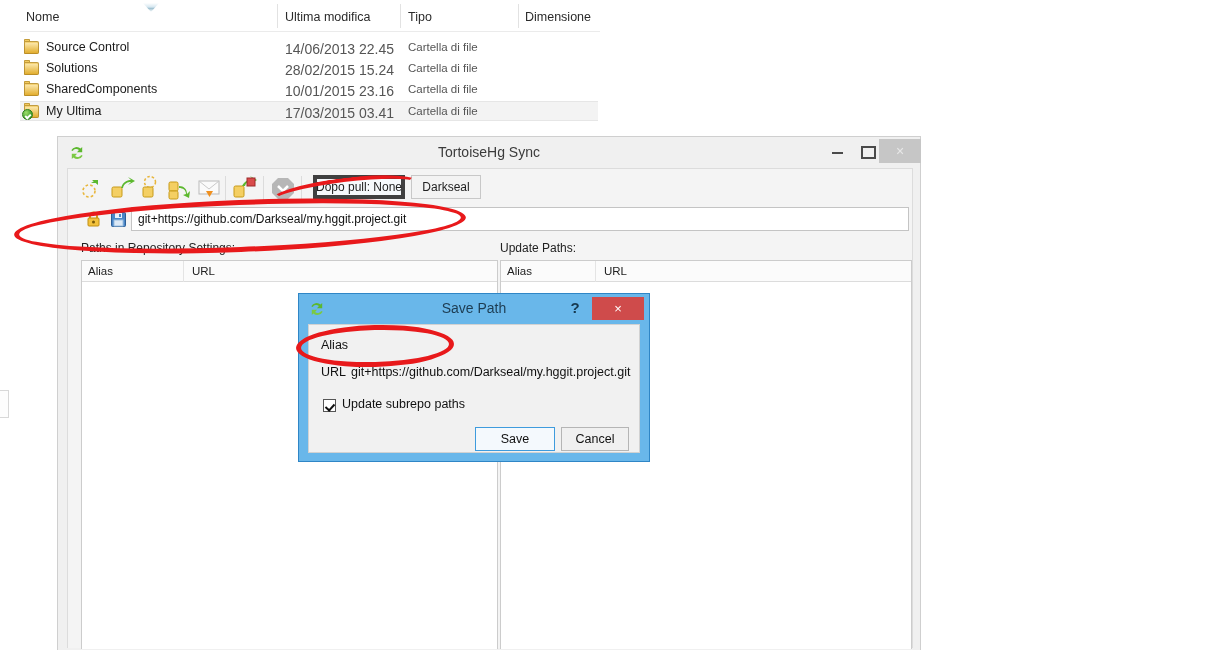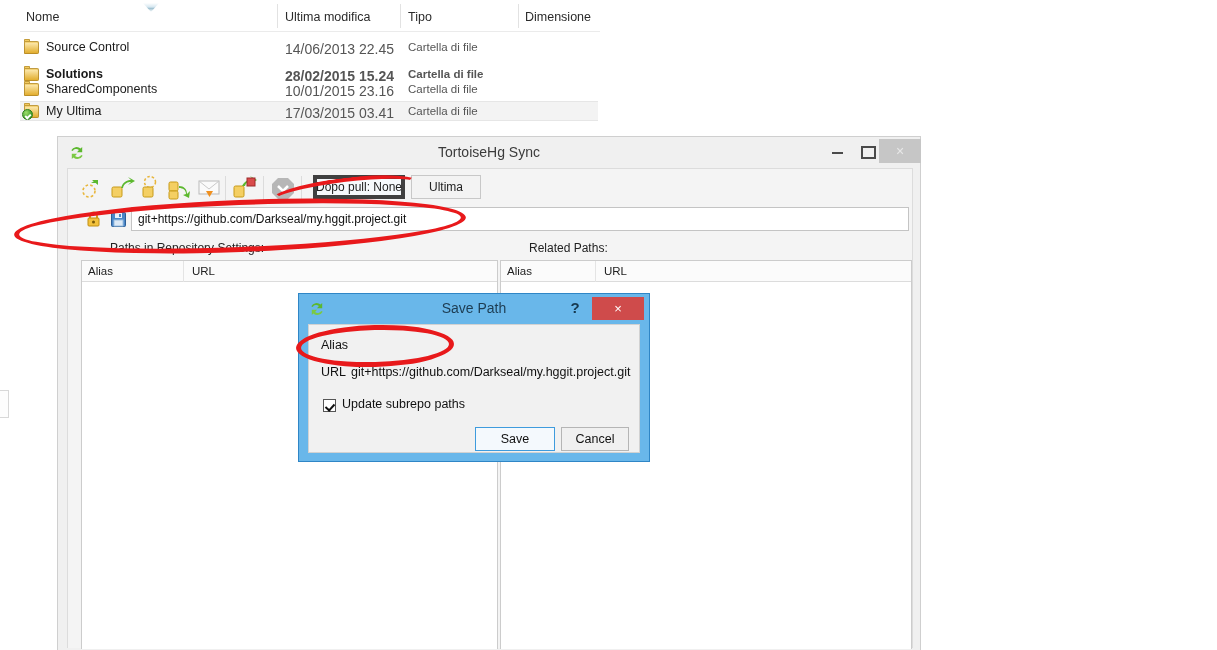--- a/index.html
+++ b/index.html
@@ -78,21 +78,21 @@
 
   
   .urlrow { position:absolute; left:5px; top:38px; width:836px; height:26px; }
   .lock { position:absolute; left:13px; top:4px; width:15px; height:16px; }
   .floppy { position:absolute; left:38px; top:5px; width:15px; height:15px; }
   .urlbox { position:absolute; left:58px; top:0px; width:778px; height:24px;
      background:#fff; border:1px solid #c4c4c4; }
   .urltext { position:absolute; left:6px; top:4px; font-size:12px; color:#111; white-space:nowrap; }
 
   
-  .pane-lbl { position:absolute; font-size:12px; color:#222; white-space:nowrap;margin-left:29px; }
+  .pane-lbl { position:absolute; font-size:12px; color:#222; white-space:nowrap; }
   .pane { position:absolute; background:#fff; border:1px solid #cccccc; border-bottom:none; }
   .pane-head { position:absolute; left:0; top:0; height:21px; width:100%;
      background:#fbfbfb; border-bottom:1px solid #dcdcdc; }
   .pane-hcell { position:absolute; top:4px; font-size:11.5px; color:#222; }
   .pane-hsep { position:absolute; top:0; width:1px; height:21px; background:#e4e4e4; }
 
   
   .dlg { position:absolute; left:298px; top:293px; width:352px; height:169px;
      background:#69b7ea; border:1px solid #2f86c6; }
   .dlg-title { position:absolute; left:0; top:0; width:350px; height:30px; }
@@ -148,21 +148,21 @@
     </div>
     <div class="ex-rule"></div>
 
     <div class="ex-row" style="top:38px;">
       <div class="ex-ico folder"></div>
       <div class="ex-name">Source Control</div>
       <div class="ex-mod">14/06/2013 22.45</div>
       <div class="ex-type">Cartella di file</div>
     </div>
 
-    <div class="ex-row" style="top:65px;font-weight:bold;">
+    <div class="ex-row" style="top:59px;">
       <div class="ex-ico folder"></div>
       <div class="ex-name">Solutions</div>
       <div class="ex-mod">28/02/2015 15.24</div>
       <div class="ex-type">Cartella di file</div>
     </div>
 
     <div class="ex-row" style="top:80px;">
       <div class="ex-ico folder"></div>
       <div class="ex-name">SharedComponents</div>
       <div class="ex-mod">10/01/2015 23.16</div>
@@ -243,21 +243,21 @@
         <div class="tsep" style="left:190px;"></div>
         <div class="tbtn" style="left:196px;">
           <svg viewBox="0 0 28 28" width="28" height="28">
             <polygon points="9,4 19,4 25,10 25,19 19,25 9,25 3,19 3,10" fill="#b7b7b7"></polygon>
             <path d="M9 12l5 5 5-5" fill="none" stroke="#fff" stroke-width="2.5"></path>
           </svg>
         </div>
         <div class="tsep" style="left:228px;"></div>
 
         <div class="tog-btn focus" style="left:240px; width:92px;">Dopo pull: None</div>
-        <div class="tog-btn" style="left:338px; width:70px;">Ultima</div>
+        <div class="tog-btn" style="left:338px; width:70px;">Darkseal</div>
       </div>
 
       <div class="urlrow">
         <div class="lock">
           <svg viewBox="0 0 15 16" width="15" height="16">
             <path d="M4 7V5a3.5 3.5 0 0 1 7 0v2" fill="none" stroke="#d6a017" stroke-width="2"></path>
             <rect x="2" y="7" width="11" height="8" rx="1" fill="#f3c23c" stroke="#c08e12"></rect>
             <circle cx="7.5" cy="11" r="1.5" fill="#7a5a08"></circle>
           </svg>
         </div>
@@ -268,21 +268,21 @@
             <rect x="8" y="2" width="2" height="3" fill="#4a86c8"></rect>
             <rect x="3" y="8" width="9" height="6" fill="#dce9f6" stroke="#9cbfe0"></rect>
           </svg>
         </div>
         <div class="urlbox">
           <div class="urltext">git+https://github.com/Darkseal/my.hggit.project.git</div>
         </div>
       </div>
 
       <div class="pane-lbl" style="left:13px; top:72px;">Paths in Repository Settings:</div>
-      <div class="pane-lbl" style="left:432px; top:72px;">Related Paths:</div>
+      <div class="pane-lbl" style="left:432px; top:72px;">Update Paths:</div>
 
       <div class="pane" style="left:13px; top:91px; width:417px; height:389px;">
         <div class="pane-head">
           <div class="pane-hcell" style="left:6px;">Alias</div>
           <div class="pane-hcell" style="left:110px;">URL</div>
           <div class="pane-hsep" style="left:101px;"></div>
         </div>
       </div>
 
       <div class="pane" style="left:432px; top:91px; width:412px; height:389px;">

